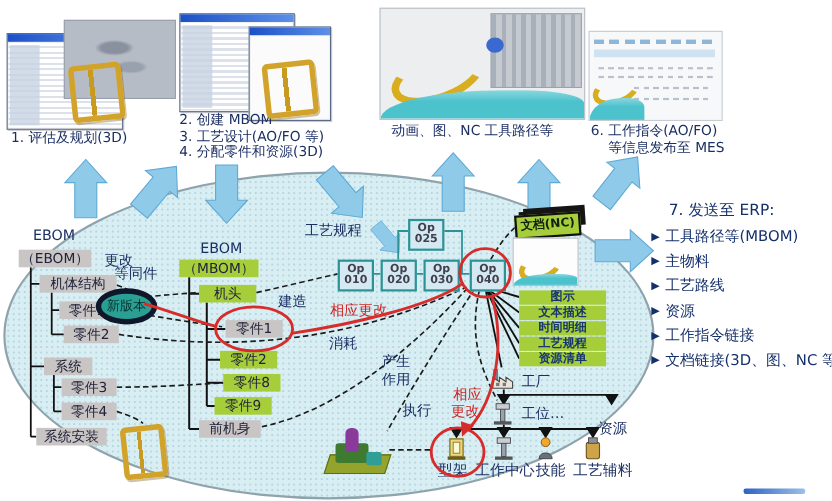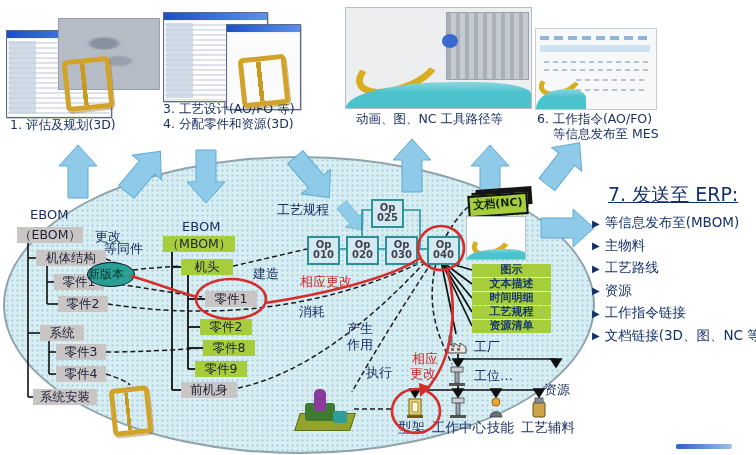--- a/index.html
+++ b/index.html
@@ -20,33 +20,33 @@
   
   .nb{position:absolute;font-size:12.5px;text-align:center;color:#20243a;height:16px;line-height:16px;z-index:2;}
   .gray{background:#c9c5c5;}
   .green{background:#a6ce3a;}
   
   .op{position:absolute;width:29px;height:23px;border:2px solid #2b9396;background:#d4e9f1;
       color:#41414e;font-size:10px;line-height:10px;text-align:center;padding-top:2px;
       font-weight:bold;z-index:2;letter-spacing:0;}
   
   #newver{position:absolute;left:87px;top:262px;width:46px;height:23px;border-radius:50%;
-          background:#2aa095;border:1px solid #0f172a;color:#09302d;font-size:12px;
-          line-height:23px;z-index:2;}
+          background:#2aa095;border:5px solid #0f172a;color:#09302d;font-size:12px;
+          line-height:23px;text-align:center;z-index:2;}
   
   .docsh{position:absolute;width:56px;height:18px;background:#151515;z-index:2;transform:rotate(-4deg);}
   #docbox{position:absolute;left:468px;top:194px;width:56px;height:18px;background:#a6ce3a;
           border:2px solid #111;color:#10220f;font-size:11px;font-weight:bold;line-height:16px;
           text-align:center;z-index:2;transform:rotate(-4deg);}
   
   .dl{position:absolute;left:472px;width:79px;height:12.5px;background:#a6ce3a;color:#15366e;
       font-size:11px;font-weight:bold;text-align:center;line-height:12.5px;z-index:2;}
   
   #erp{position:absolute;left:592px;top:182px;width:164px;z-index:2;color:#14306b;}
-  #erp .t{font-size:19px;margin:0 0 6px 16px;text-decoration:underline;}
+  #erp .t{font-size:14px;margin:0 0 6px 16px;}
   .erp-row{display:flex;align-items:center;margin-bottom:4.5px;font-size:13.5px;white-space:nowrap;}
   .erp-row .bul{font-size:10px;margin-right:5px;color:#14306b;}
   
   .win{position:absolute;background:#eef0f2;border:1px solid #5a6a88;z-index:2;
        box-shadow:1px 1px 0 rgba(0,0,0,.2);}
   .tbar{height:7px;background:linear-gradient(90deg,#1c50c8,#5e90e6);}
   .wbody{position:absolute;left:1px;right:1px;top:8px;bottom:1px;
          background:repeating-linear-gradient(180deg,#fff 0 3px,#dde2ea 3px 5px);}
   .wcol{position:absolute;left:2px;top:10px;width:26%;bottom:3px;background:#c7d2e2;opacity:.8;}
   .relief{position:absolute;background:#b6bcc6;border:1px solid #98a0ae;z-index:2;
@@ -135,20 +135,21 @@
     <div class="dotrow" style="left:40px;top:50px;width:72px"></div>
     <div class="dotrow" style="left:40px;top:60px;width:72px"></div>
     <div class="yarc" style="left:2px;top:40px;width:34px;height:16px;border-width:5px"></div>
     <div class="water" style="width:50px;height:20px;right:auto"></div>
   </div>
 
   <div class="cap" style="left:10px;top:118px">
     <div>1. 评估及规划(3D)</div>
   </div>
   <div class="cap" style="left:163px;top:102px">
+    <div>2. 创建 MBOM</div>
     <div>3. 工艺设计(AO/FO 等)</div>
     <div>4. 分配零件和资源(3D)</div>
   </div>
   <div class="cap" style="left:348px;top:112px">
     <div style="margin-left:8px">动画、图、NC 工具路径等</div>
   </div>
   <div class="cap" style="left:537px;top:112px">
     <div>6. 工作指令(AO/FO)</div>
     <div style="margin-left:16px">等信息发布至 MES</div>
   </div>
@@ -362,21 +363,21 @@
     <div class="gbase"></div>
       <div class="gmid"></div>
       <div class="gcyl"></div>
       <div class="gteal"></div>
   </div>
 
   <div id="erp">
     <div class="t">7. 发送至 ERP:</div>
     <div class="erp-row">
       <span class="bul">▶</span>
-      <span>等信息发布至(MBOM)</span>
+      <span>工具路径等(MBOM)</span>
       </div>
     <div class="erp-row">
       <span class="bul">▶</span>
       <span>主物料</span>
       </div>
     <div class="erp-row">
       <span class="bul">▶</span>
       <span>工艺路线</span>
       </div>
     <div class="erp-row">

